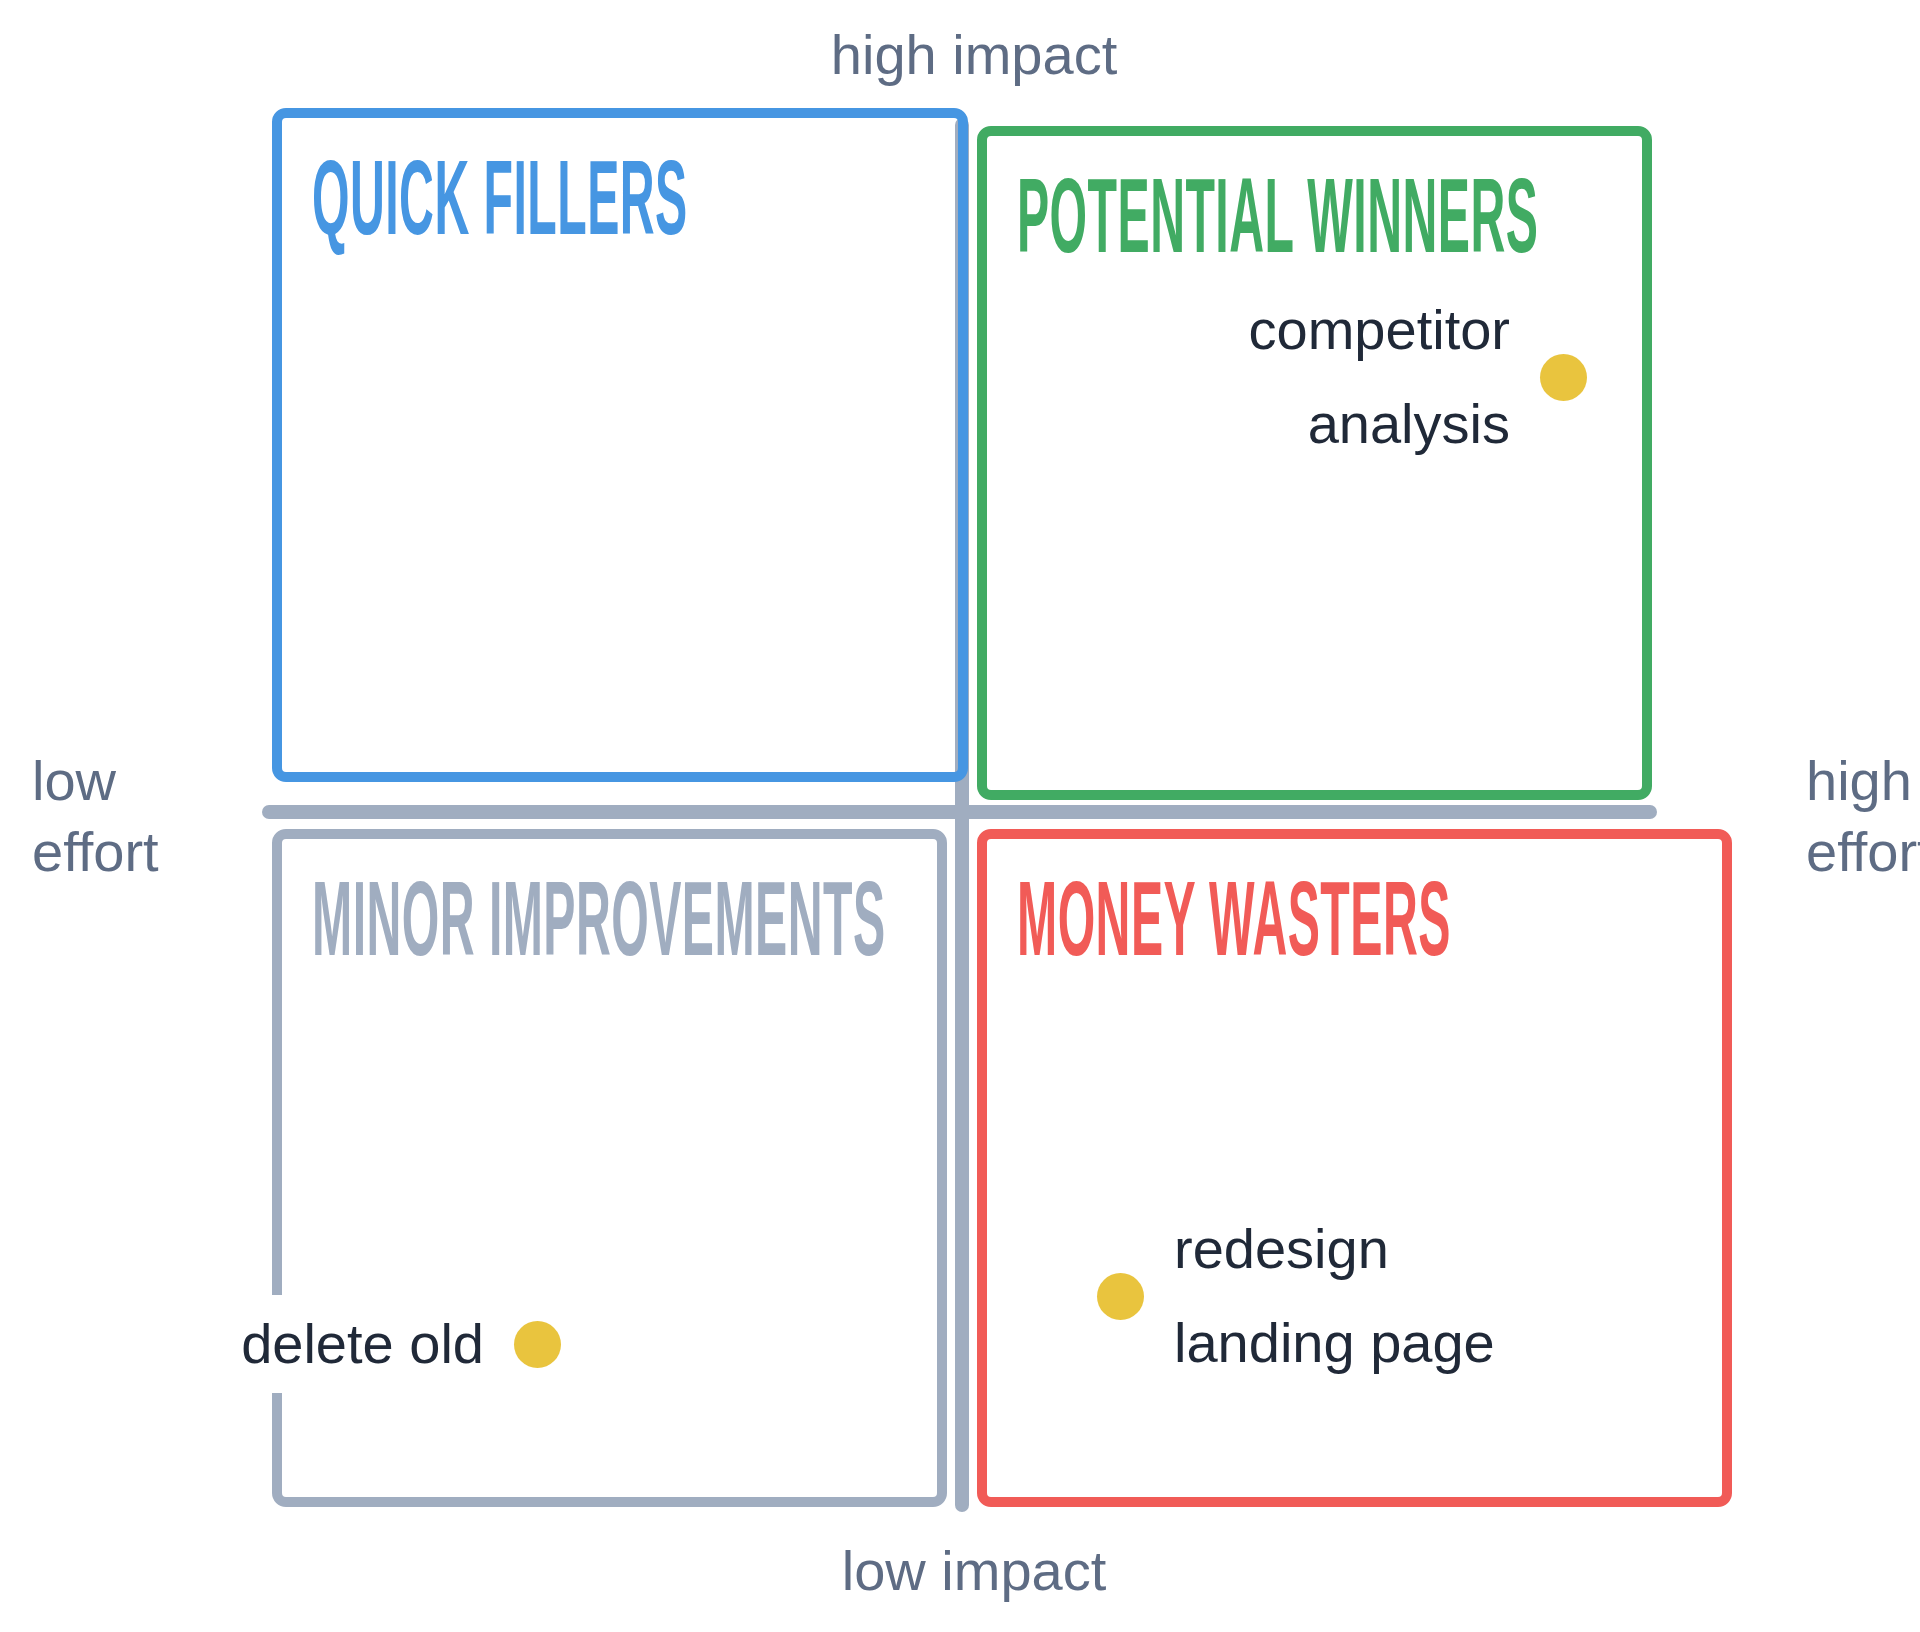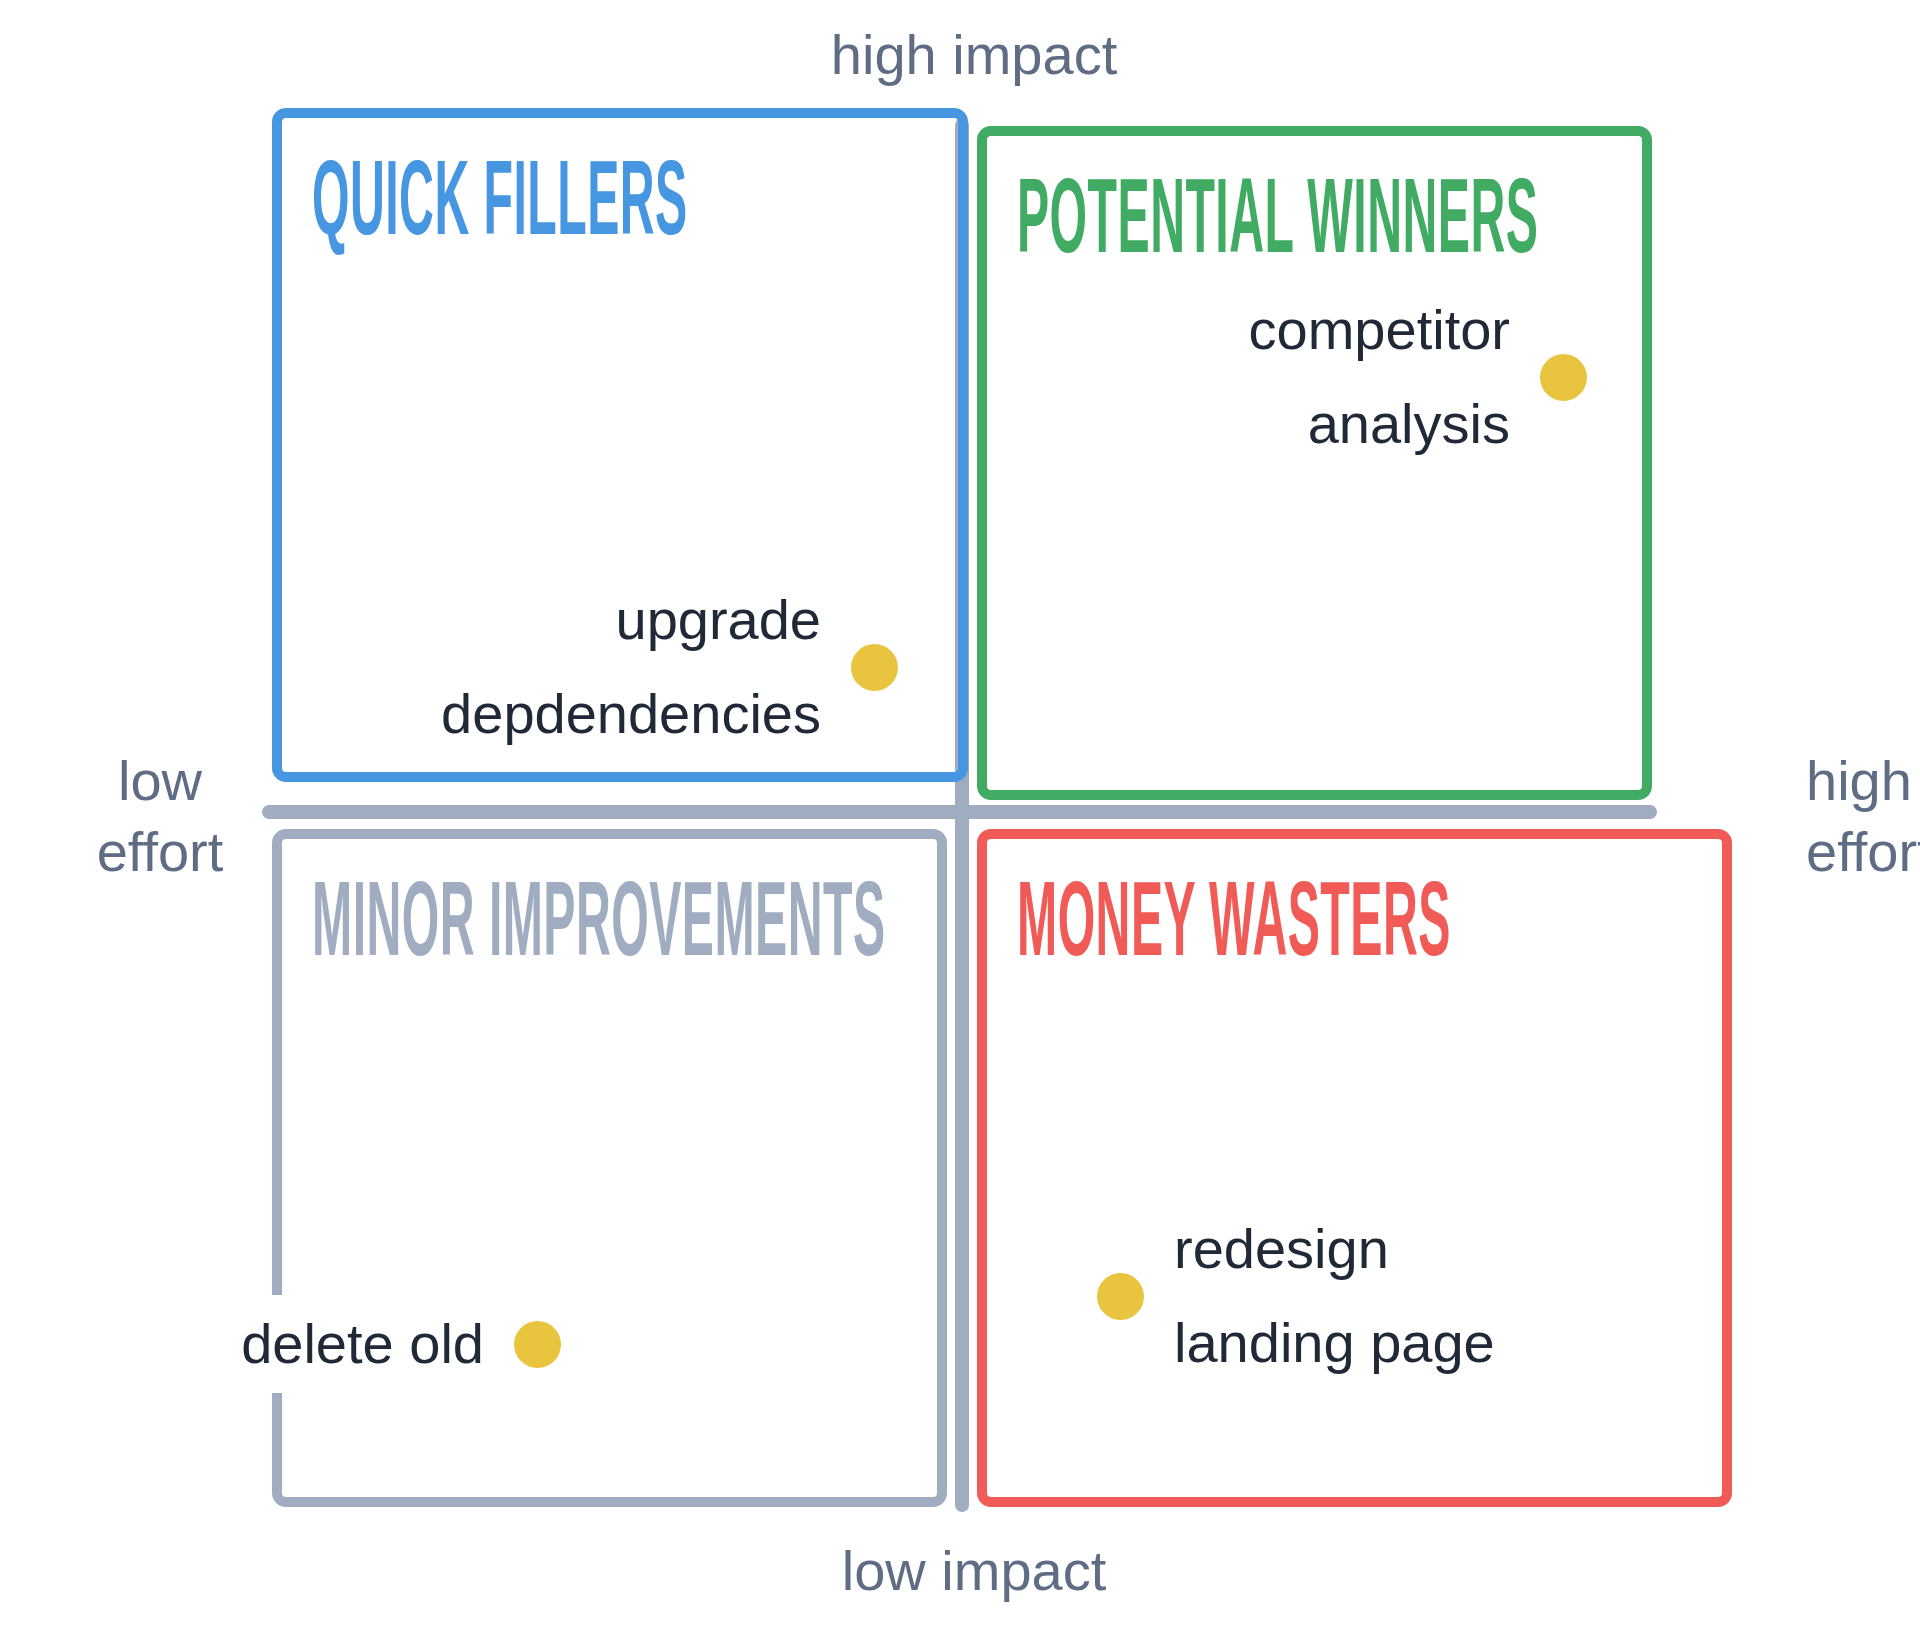--- a/index.html
+++ b/index.html
@@ -6,21 +6,21 @@
   .canvas{
     position:relative;width:1920px;height:1632px;overflow:hidden;
     background:var(--background,#fff);
     font-family:"Liberation Sans",sans-serif;
   }
   
   .axis{position:absolute;color:var(--axis_text,#5e6c84);font-size:56px;line-height:70px;margin-left:28px;}
   .axis-top,.axis-bottom{left:0;right:0;text-align:center;}
   .axis-top{top:20px;}
   .axis-bottom{top:1536px;}
-  .axis-left{left:12px;width:240px;top:745px;text-align:center;line-height:71px;}
+  .axis-left{left:4px;width:240px;top:745px;text-align:left;line-height:71px;}
   .axis-right{left:1778px;top:745px;text-align:left;line-height:71px;}
   
   .box{position:absolute;box-sizing:border-box;border:10px solid;border-radius:14px;}
   .box-q0{left:272px;top:108px;width:696px;height:674px;border-color:var(--blue);}
   .box-q1{left:977px;top:126px;width:675px;height:674px;border-color:var(--green);}
   .box-q2{left:272px;top:829px;width:675px;height:678px;border-color:var(--slate);}
   .box-q3{left:977px;top:829px;width:755px;height:678px;border-color:var(--red);}
   .q-title{
     position:absolute;top:26px;left:30px;
     font-weight:bold;font-size:106px;line-height:106px;letter-spacing:1px;
@@ -72,27 +72,20 @@
   <div class="box box-q2">
     <div class="q-title">MINOR IMPROVEMENTS</div>
   </div>
   <div class="box box-q1">
     <div class="q-title">POTENTIAL WINNERS</div>
   </div>
   <div class="box box-q3">
     <div class="q-title">MONEY WASTERS</div>
   </div>
 
-  <div class="item item-upgrade">
-    <div class="txt align-r">
-      <div>upgrade</div>
-      <div>depdendencies</div>
-    </div>
-    <div class="dot"></div>
-  </div>
 
   <div class="item item-competitor">
     <div class="txt align-r">
       <div>competitor</div>
       <div>analysis</div>
     </div>
     <div class="dot"></div>
   </div>
 
   <div class="item item-delete">

